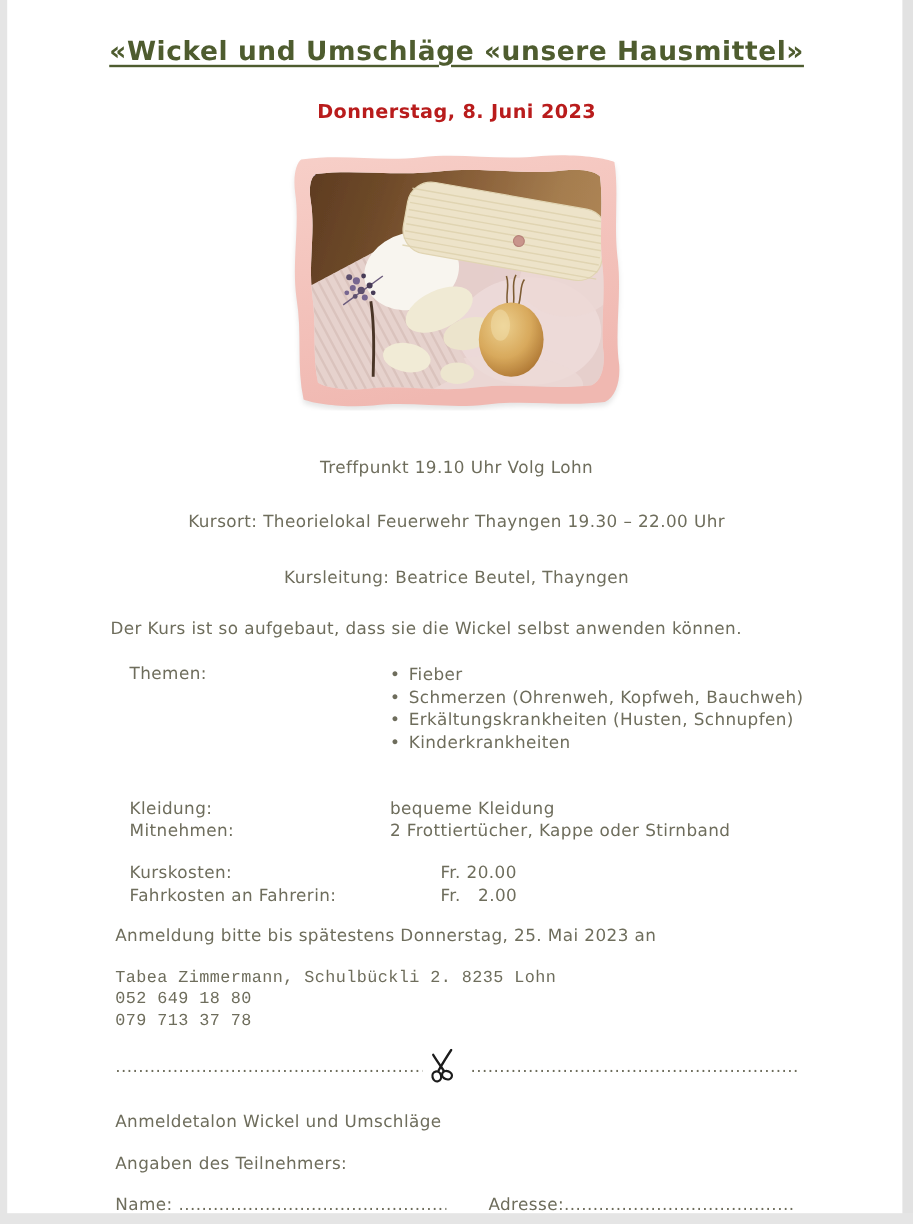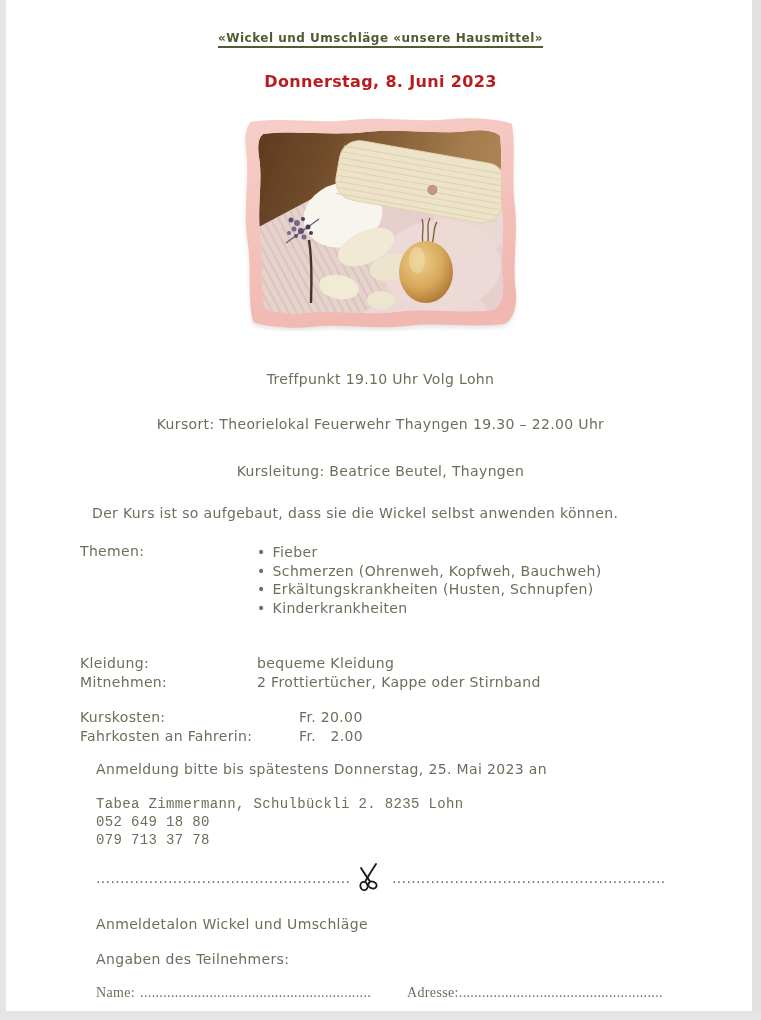--- a/index.html
+++ b/index.html
@@ -9,33 +9,33 @@
     position:relative; width:761px; height:1020px; background:#ffffff;
     color:#6e6d5c; font-size:14px; letter-spacing:0.35px; overflow:hidden;
   }
   .edge { position:absolute; background:#e5e5e5; z-index:5; }
   .edge-left  { left:0; top:0; width:6px;  height:1020px; }
   .edge-right { right:0; top:0; width:9px; height:1020px; background:#e2e2e2; }
   .edge-bottom{ left:0; bottom:0; width:761px; height:9px; }
 
   .title {
     padding-top:31px; text-align:center; color:#4e5c2f; font-weight:bold;
-    font-size:12px; letter-spacing:0.5px;
+    font-size:22px; letter-spacing:0.5px;
     text-decoration:underline; text-underline-offset:4px; text-decoration-thickness:1.5px;
   }
   .date { margin-top:27px; text-align:center; color:#b91c1c; font-weight:bold; font-size:16px; }
 
   .photo-wrap { margin:24px auto 0 auto; width:280px; height:216px; }
 
   .center { text-align:center;margin-top:28px; }
   .treffpunkt { margin-top:40px; }
   .kursblock { margin-top:22px; line-height:19px; }
   .intro { margin-top:24px; margin-left:92px; margin-right:60px; }
 
-  .row { display:flex; margin-left:80px; margin-right:60px; }
+  .row { display:flex; margin-left:108px; margin-right:60px;gap:40px; }
   .lbl { flex:0 0 177px; }
   .lbl-wide { flex:0 0 219px; }
   .themen-row { margin-top:22px; }
   .themen-list { list-style:none; line-height:18.5px; }
   .themen-list li { display:flex; }
   .bullet { margin-right:7px; }
   .kleidung-block { margin-top:37px; line-height:18.5px; }
   .kosten-block { margin-top:17px; line-height:18.5px; }
   .pre { white-space:pre; }
 
@@ -46,21 +46,21 @@
     margin:14px 96px 0 96px; display:flex; align-items:center; height:30px;
   }
   .dots { overflow:hidden; white-space:nowrap; display:inline-block; color:#6e6d5c; }
   .cut-left  { width:256px; flex:none; }
   .cut-right { width:273px; flex:none; margin-left:6px; }
   .scissors-box { flex:none; width:34px; height:30px; display:flex; align-items:center; justify-content:center; }
 
   .talon-heading { margin-top:23px; margin-left:96px; }
   .talon-sub { margin-top:19px; margin-left:96px; }
   .form-row { display:flex; margin-left:96px; margin-top:18px; }
-  .form-cell { display:flex; width:276px;font-family:Liberation Serif, serif; }
+  .form-cell { display:flex; width:276px; }
   .form-cell.right { width:255px; margin-left:35px;align-items:flex-end; }
   .form-cell .dots { flex:1 1 auto; }
   .gap-after-label { width:5px; flex:none; }
 </style>
 </head>
 <body>
 
 <div class="page">
   <div class="edge edge-left"></div>
   <div class="edge edge-right"></div>

